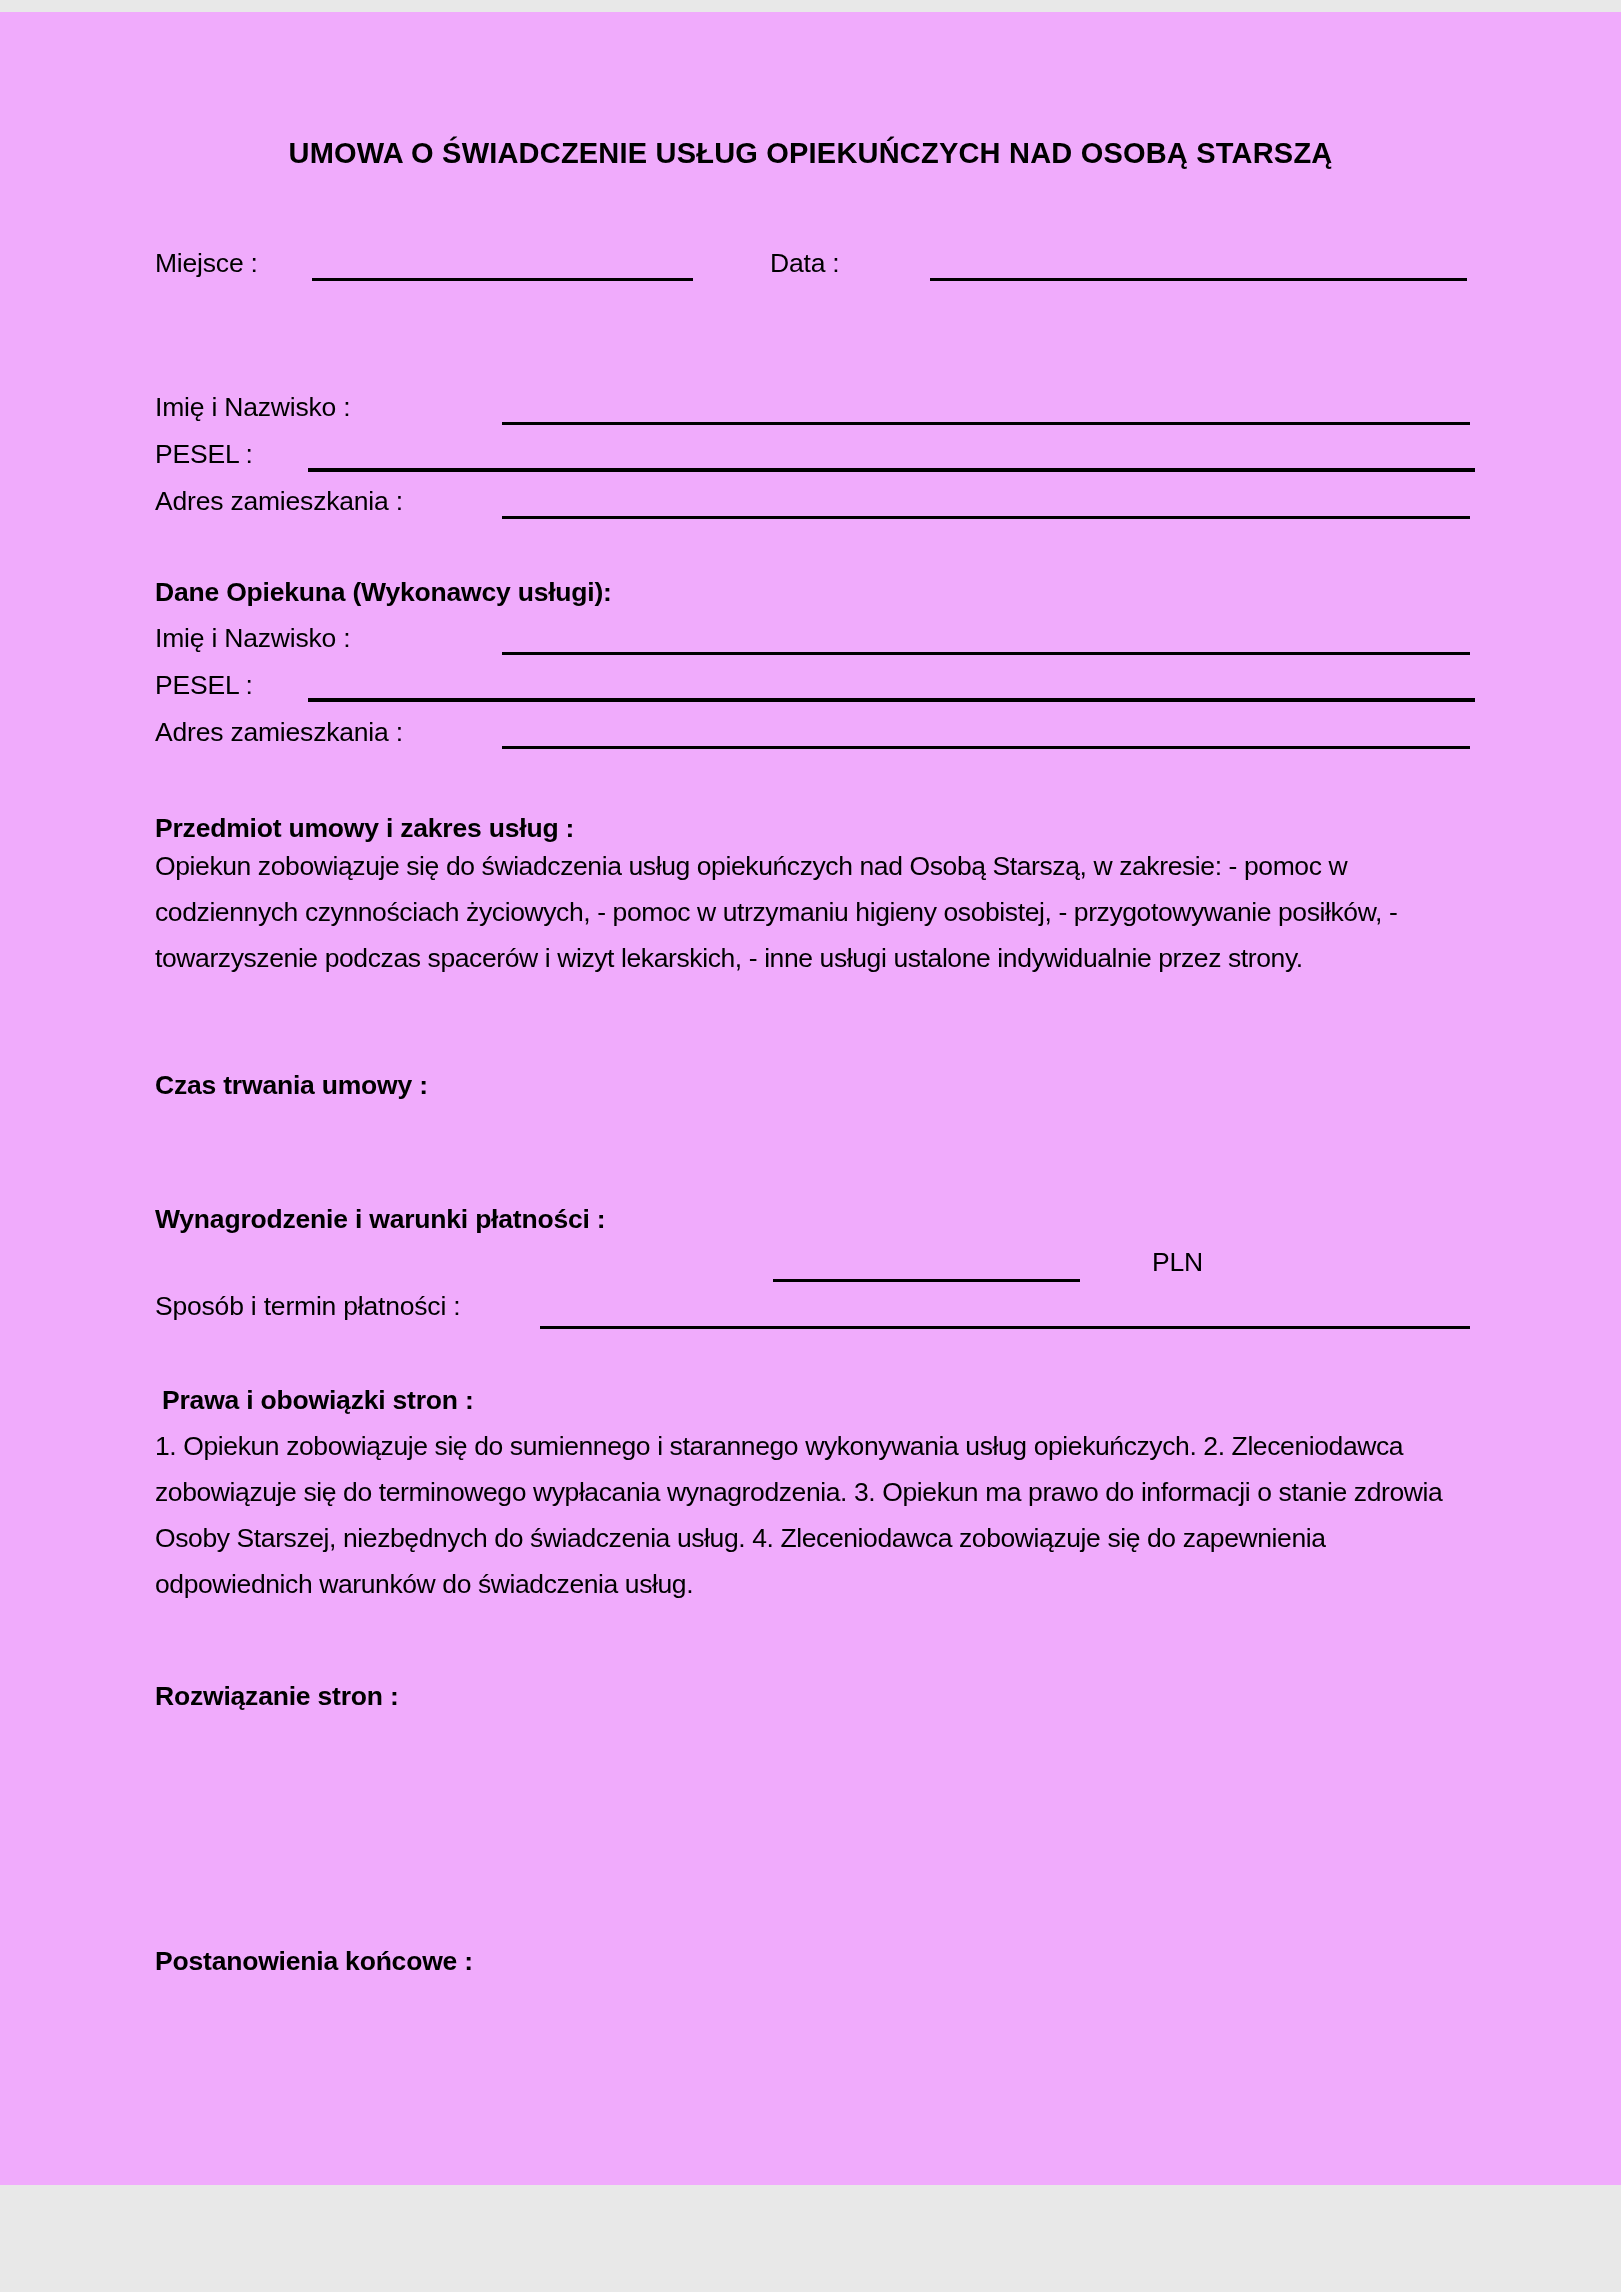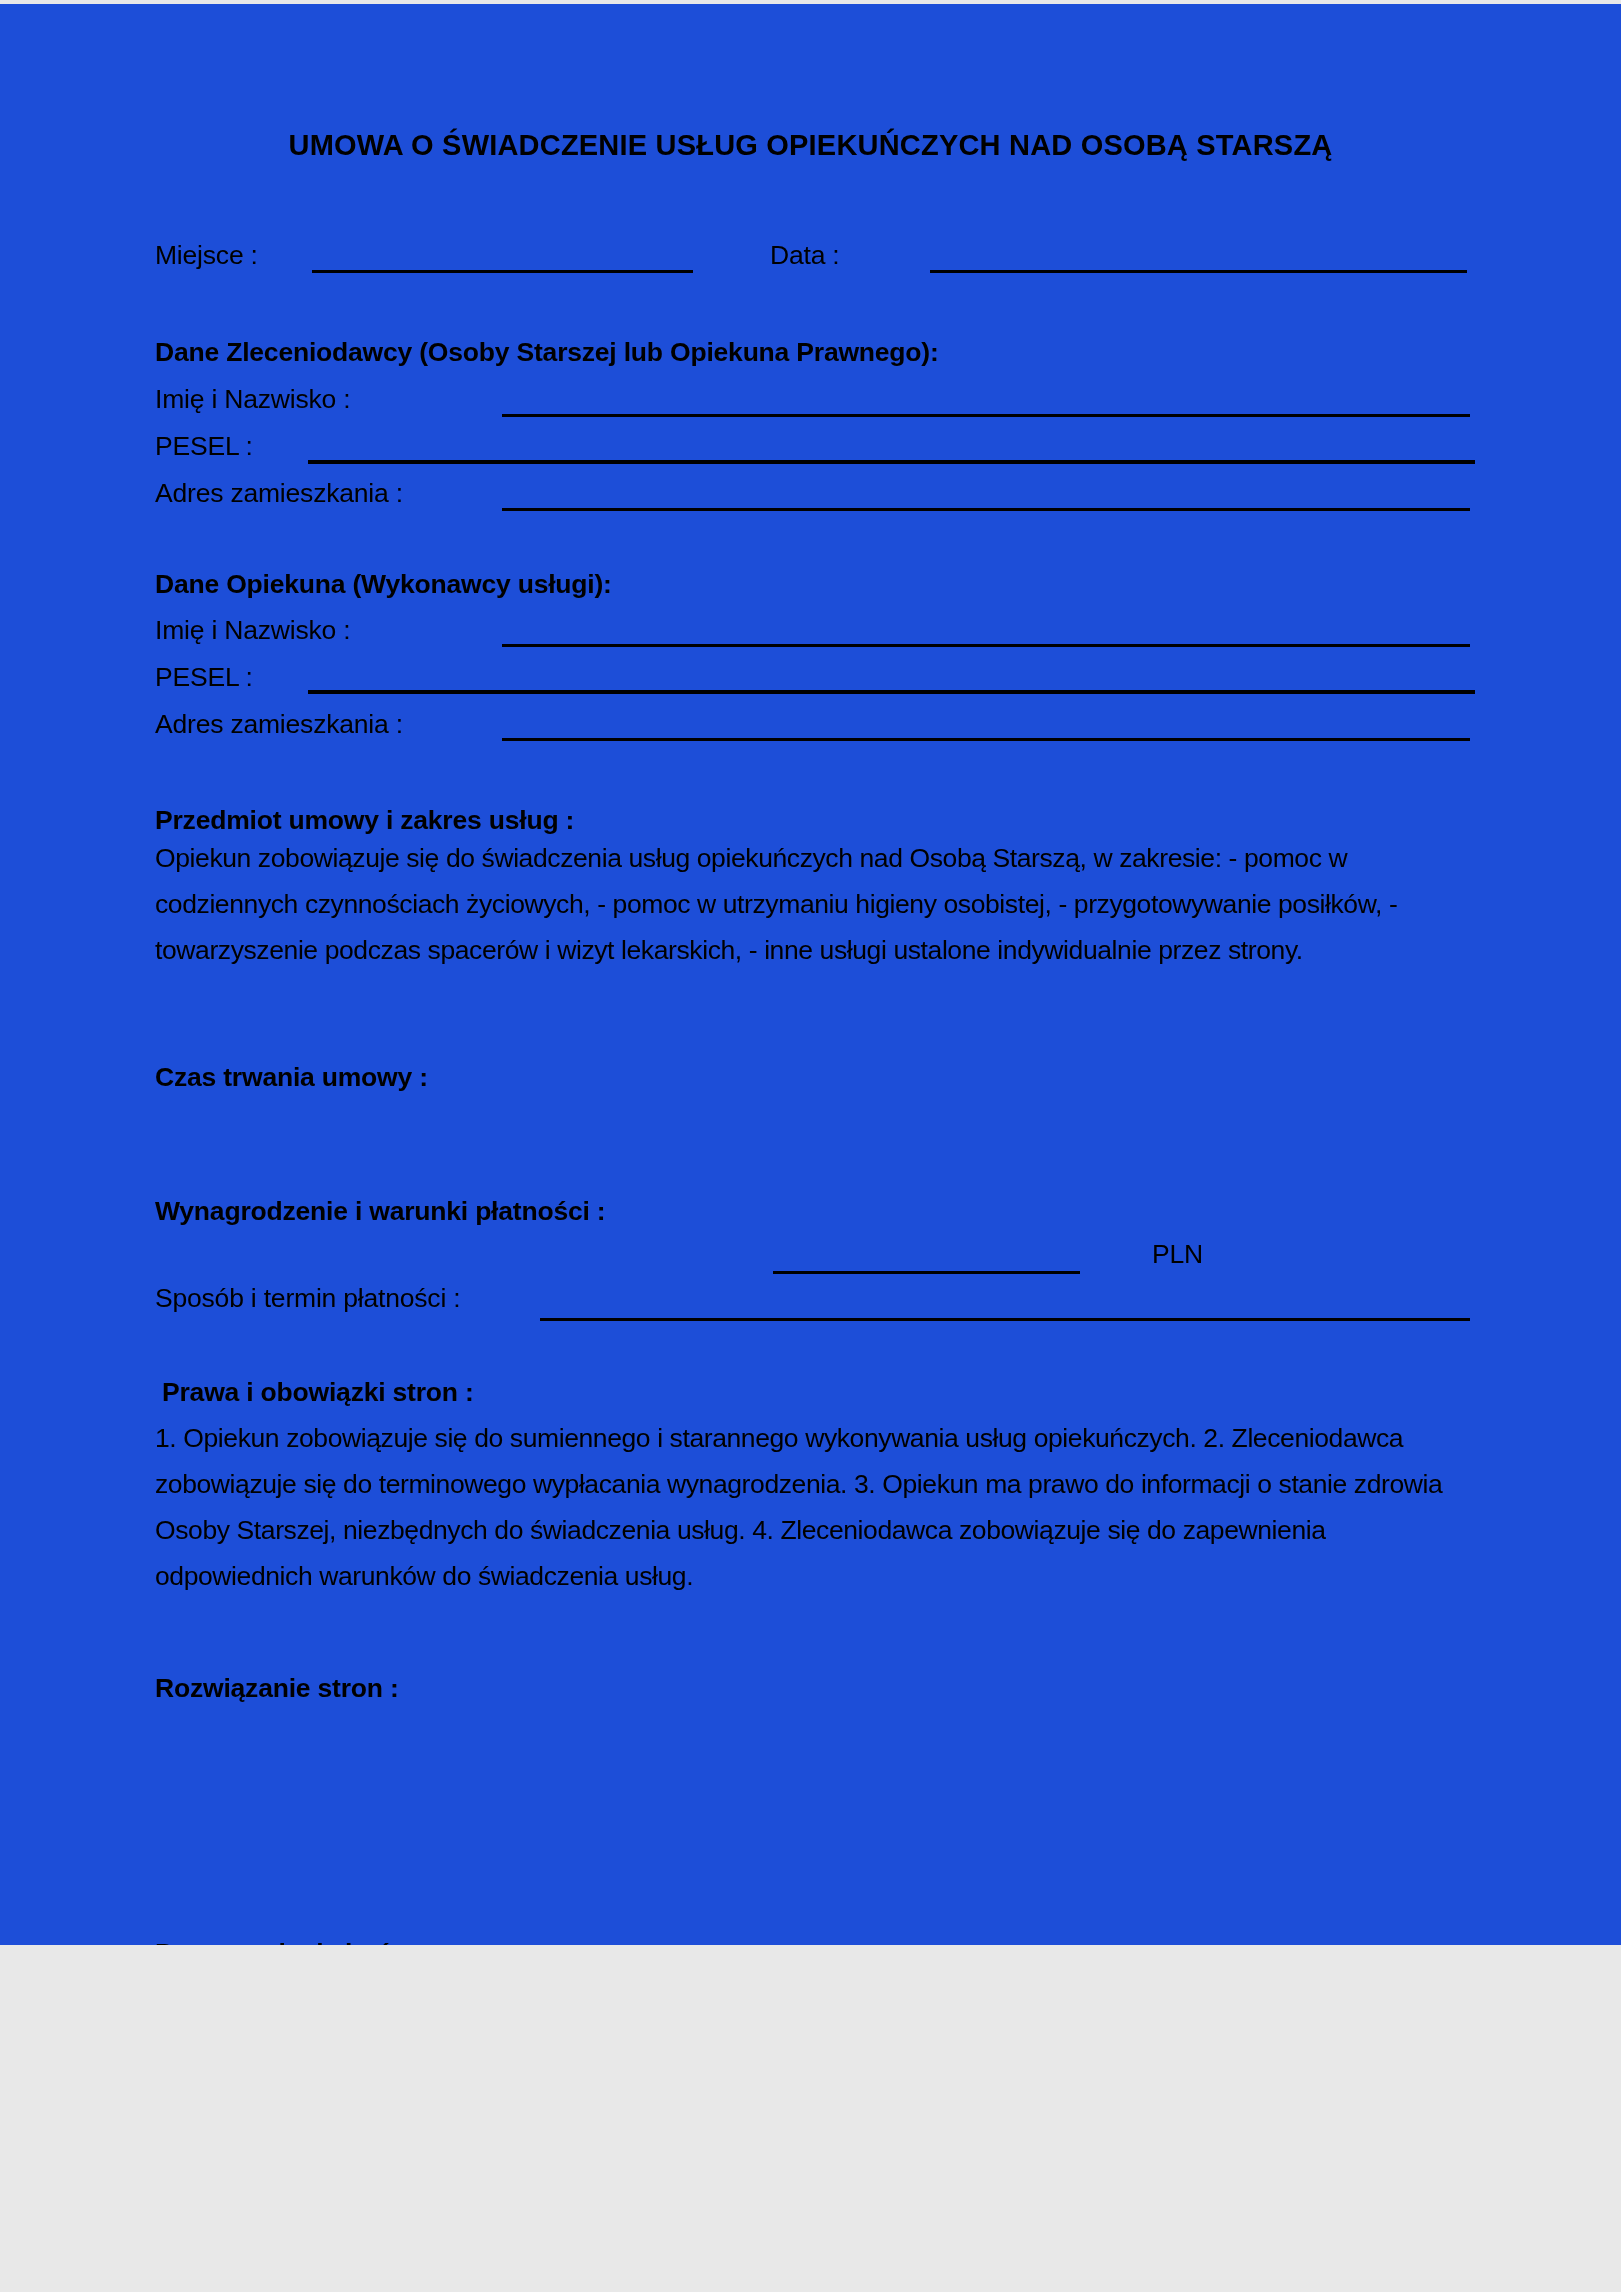--- a/index.html
+++ b/index.html
@@ -1,23 +1,23 @@
 <!DOCTYPE html>
 <html lang="pl"><head>
 <meta charset="utf-8">
 <style>
   html,body{margin:0;padding:0;background:#e8e8e8;}
   .page{
     position:relative;
-    width:1621px;height:1941px;
-    background:#1d4ed8;
+    width:1621px;height:2173px;
+    background:#f0abfc;
     color:#000000;
     font-family:"Liberation Sans", sans-serif;
     overflow:hidden;
-    margin:4px auto;
+    margin:12px auto;
   }
   .title{
     position:absolute;left:0;top:125px;width:100%;
     text-align:center;font-size:29px;font-weight:bold;
     letter-spacing:0.2px;white-space:nowrap;
   }
   .hd{
     position:absolute;font-size:26.5px;font-weight:bold;
     line-height:31px;white-space:nowrap;letter-spacing:-0.2px;
   }
@@ -40,21 +40,20 @@
 
 <div class="page">
 
   <div class="title">UMOWA O ŚWIADCZENIE USŁUG OPIEKUŃCZYCH NAD OSOBĄ STARSZĄ</div>
 
   <span class="lbl" style="left:155px;top:236px">Miejsce :</span>
   <div class="fill" style="left:312px;top:266px;width:381px"></div>
   <span class="lbl" style="left:770px;top:236px">Data :</span>
   <div class="fill" style="left:930px;top:266px;width:537px"></div>
 
-  <div class="hd" style="left:155px;top:333px">Dane Zleceniodawcy (Osoby Starszej lub Opiekuna Prawnego):</div>
 
   <span class="lbl" style="left:155px;top:380px">Imię i Nazwisko :</span>
   <div class="fill" style="left:502px;top:410px;width:968px"></div>
 
   <span class="lbl" style="left:155px;top:427px">PESEL :</span>
   <div class="fill thick" style="left:308px;top:456px;width:1167px"></div>
 
   <span class="lbl" style="left:155px;top:474px">Adres zamieszkania :</span>
   <div class="fill" style="left:502px;top:504px;width:968px"></div>
 

